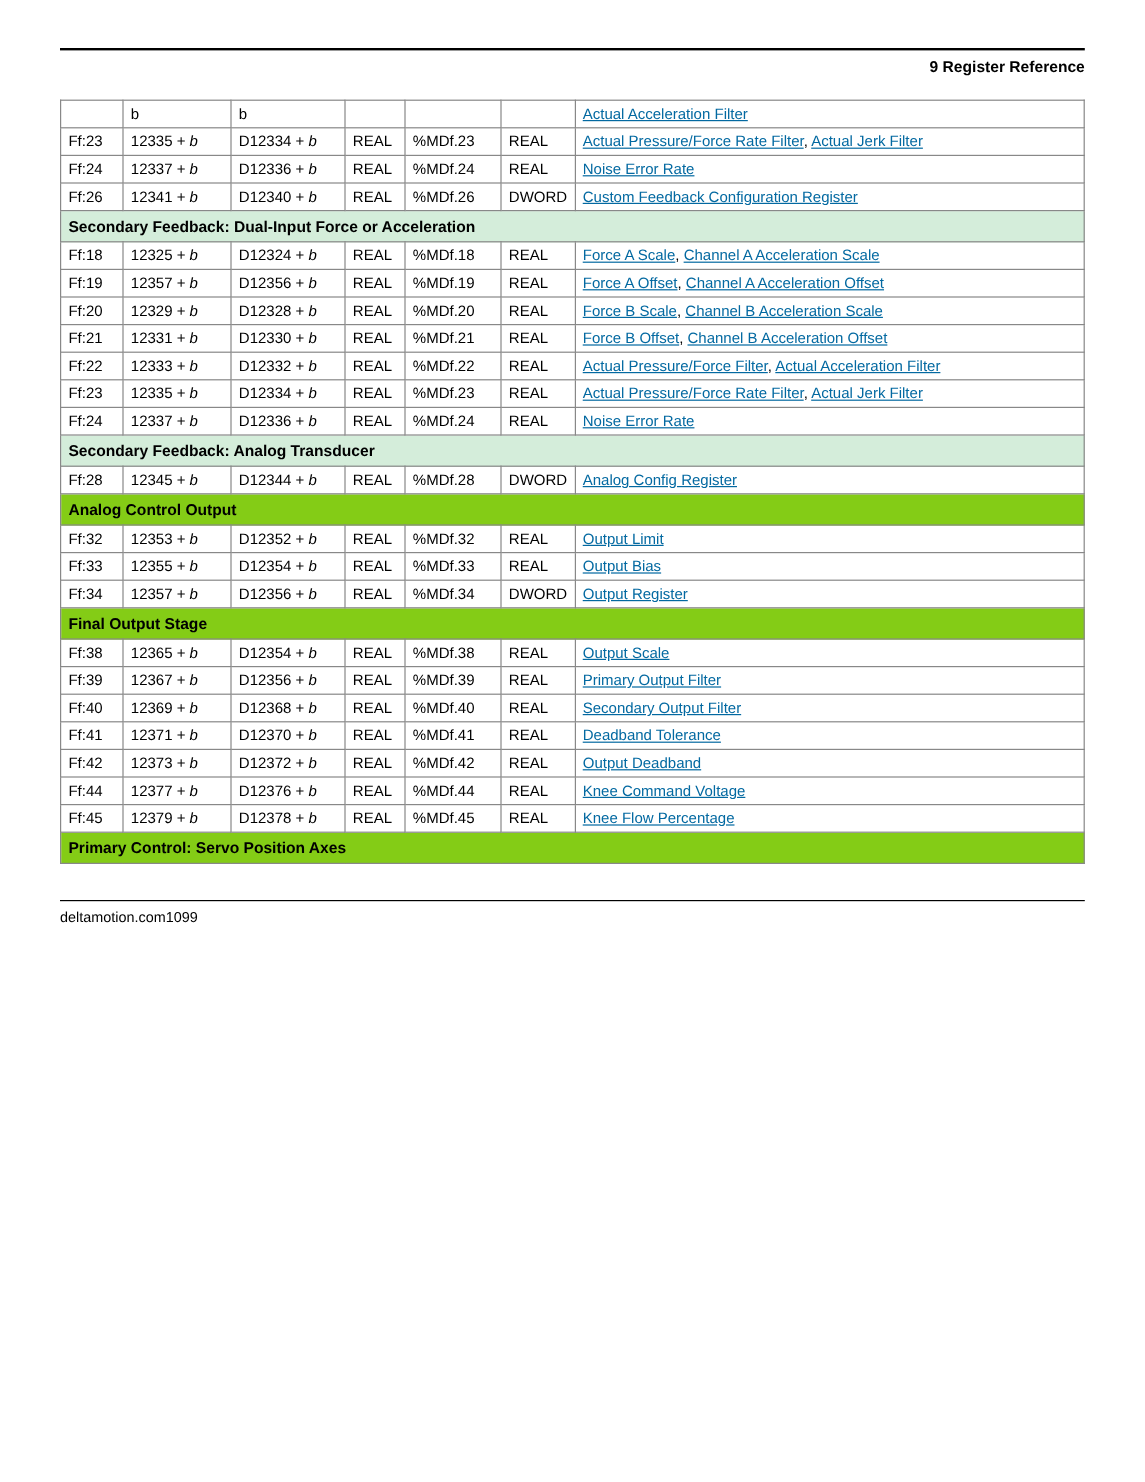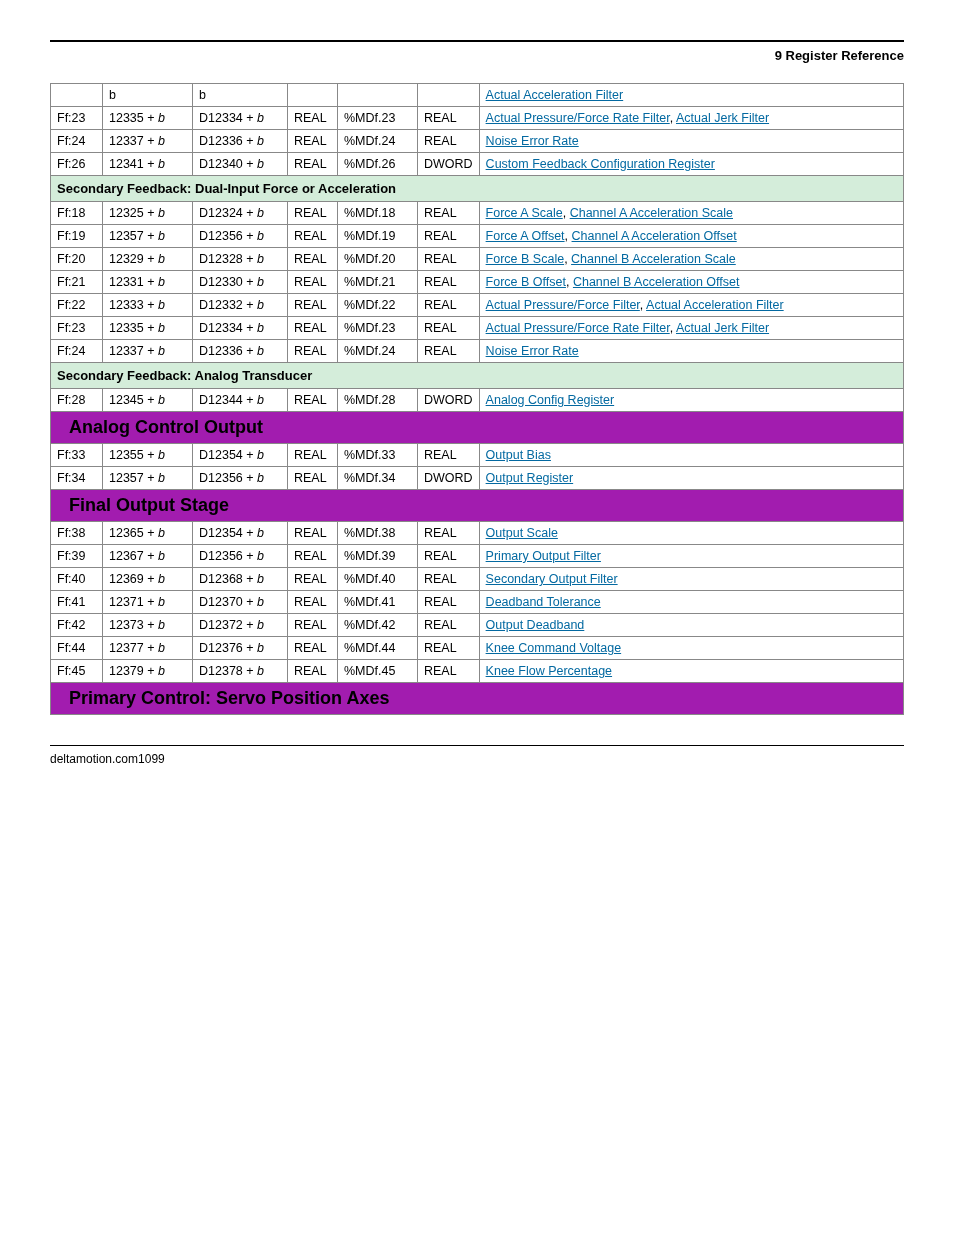--- a/index.html
+++ b/index.html
@@ -37,24 +37,24 @@
       padding: 4px 6px;
       vertical-align: top;
     }
     .section-header td {
       background-color: #d4edda;
       font-weight: bold;
       font-size: 13px;
       padding: 5px 6px;
     }
     .section-header-gray td {
-      background-color: #a21caf;
+      background-color: #84cc16;
       font-weight: bold;
-      font-size: 18px;
-      padding: 5px 18px;
+      font-size: 13px;
+      padding: 5px 6px;
     }
     .col-ff { width: 52px; }
     .col-addr1 { width: 90px; }
     .col-addr2 { width: 95px; }
     .col-type1 { width: 50px; }
     .col-mdf { width: 80px; }
     .col-type2 { width: 55px; }
     .col-desc { width: auto; }
     td a, .link-text {
       color: #0369a1;
@@ -192,20 +192,29 @@
           <td class="col-addr2">D12344 + <em class="italic">b</em></td>
           <td class="col-type1">REAL</td>
           <td class="col-mdf">%MDf.28</td>
           <td class="col-type2">DWORD</td>
           <td class="col-desc"><a href="#" class="link-text">Analog Config Register</a></td>
         </tr>
         <tr class="section-header-gray">
           <td colspan="7">Analog Control Output</td>
         </tr>
         <tr>
+          <td class="col-ff">Ff:32</td>
+          <td class="col-addr1">12353 + <em class="italic">b</em></td>
+          <td class="col-addr2">D12352 + <em class="italic">b</em></td>
+          <td class="col-type1">REAL</td>
+          <td class="col-mdf">%MDf.32</td>
+          <td class="col-type2">REAL</td>
+          <td class="col-desc"><a href="#" class="link-text">Output Limit</a></td>
+        </tr>
+        <tr>
           <td class="col-ff">Ff:33</td>
           <td class="col-addr1">12355 + <em class="italic">b</em></td>
           <td class="col-addr2">D12354 + <em class="italic">b</em></td>
           <td class="col-type1">REAL</td>
           <td class="col-mdf">%MDf.33</td>
           <td class="col-type2">REAL</td>
           <td class="col-desc"><a href="#" class="link-text">Output Bias</a></td>
         </tr>
         <tr>
           <td class="col-ff">Ff:34</td>

